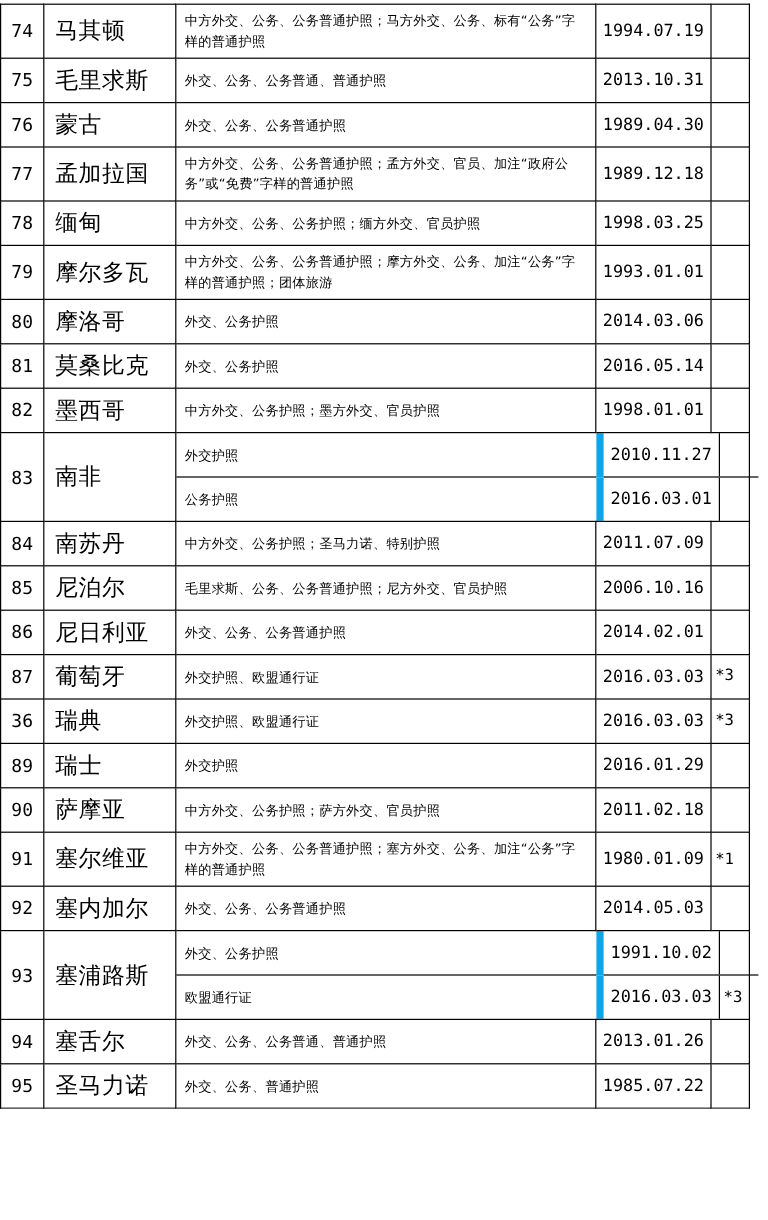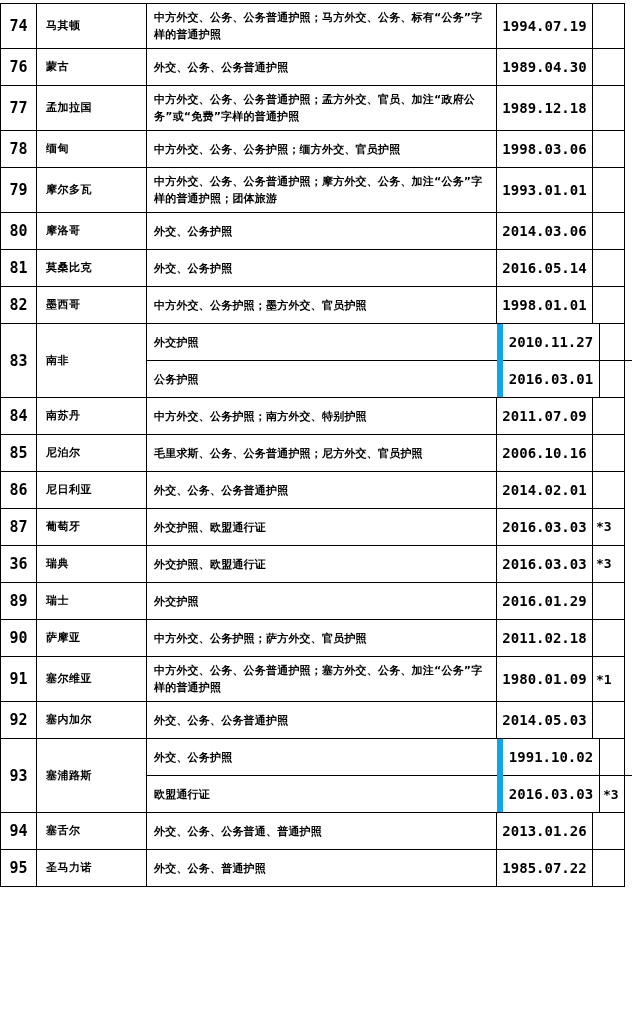--- a/index.html
+++ b/index.html
@@ -9,21 +9,20 @@
   }
   body {
     width: 640px;
     font-family: "DejaVu Sans", "Liberation Sans", sans-serif;
     color: #000000;
   }
   #doc {
     width: 544px;
     box-sizing: border-box;
     padding: 0;
-    font-weight: bold;
   }
   table.visa-table {
     border-collapse: collapse;
     width: 624px;
     margin: 3px auto 0 auto;
     table-layout: fixed;
   }
   table.visa-table td {
     border: 1px solid #000000;
     padding: 0;
@@ -44,21 +43,21 @@
   .cell.center { justify-content: center; }
   .cell.left   { justify-content: flex-start; }
 
   .no-text {
     font-size: 15px;
     font-family: "DejaVu Sans Mono", "Liberation Mono", monospace;
     letter-spacing: 0px;
     line-height: 1.2;
   }
   .name-text {
-    font-size: 11px;
+    font-size: 19px;
     padding-left: 9px;
     line-height: 1.3;
     letter-spacing: 0.5px;
   }
   .desc-text {
     font-size: 11px;
     padding: 5px 6px 5px 7px;
     line-height: 1.55;
     letter-spacing: 0.2px;
   }
@@ -120,20 +119,37 @@
           </td>
           <td>
             <div class="cell center date-text">1994.07.19</div>
           </td>
           <td>
             <div class="cell left note-text"></div>
           </td>
         </tr>
         <tr>
           <td>
+            <div class="cell center no-text">75</div>
+          </td>
+          <td>
+            <div class="cell left name-text">毛里求斯</div>
+          </td>
+          <td>
+            <div class="desc-text">外交、公务、公务普通、普通护照</div>
+          </td>
+          <td>
+            <div class="cell center date-text">2013.10.31</div>
+          </td>
+          <td>
+            <div class="cell left note-text"></div>
+          </td>
+        </tr>
+        <tr>
+          <td>
             <div class="cell center no-text">76</div>
           </td>
           <td>
             <div class="cell left name-text">蒙古</div>
           </td>
           <td>
             <div class="desc-text">外交、公务、公务普通护照</div>
           </td>
           <td>
             <div class="cell center date-text">1989.04.30</div>
@@ -163,21 +179,21 @@
           <td>
             <div class="cell center no-text">78</div>
           </td>
           <td>
             <div class="cell left name-text">缅甸</div>
           </td>
           <td>
             <div class="desc-text">中方外交、公务、公务护照；缅方外交、官员护照</div>
           </td>
           <td>
-            <div class="cell center date-text">1998.03.06</div>
+            <div class="cell center date-text">1998.03.25</div>
           </td>
           <td>
             <div class="cell left note-text"></div>
           </td>
         </tr>
         <tr>
           <td>
             <div class="cell center no-text">79</div>
           </td>
           <td>
@@ -281,21 +297,21 @@
           </td>
         </tr>
         <tr>
           <td>
             <div class="cell center no-text">84</div>
           </td>
           <td>
             <div class="cell left name-text">南苏丹</div>
           </td>
           <td>
-            <div class="desc-text">中方外交、公务护照；南方外交、特别护照</div>
+            <div class="desc-text">中方外交、公务护照；圣马力诺、特别护照</div>
           </td>
           <td>
             <div class="cell center date-text">2011.07.09</div>
           </td>
           <td>
             <div class="cell left note-text"></div>
           </td>
         </tr>
         <tr>
           <td>

